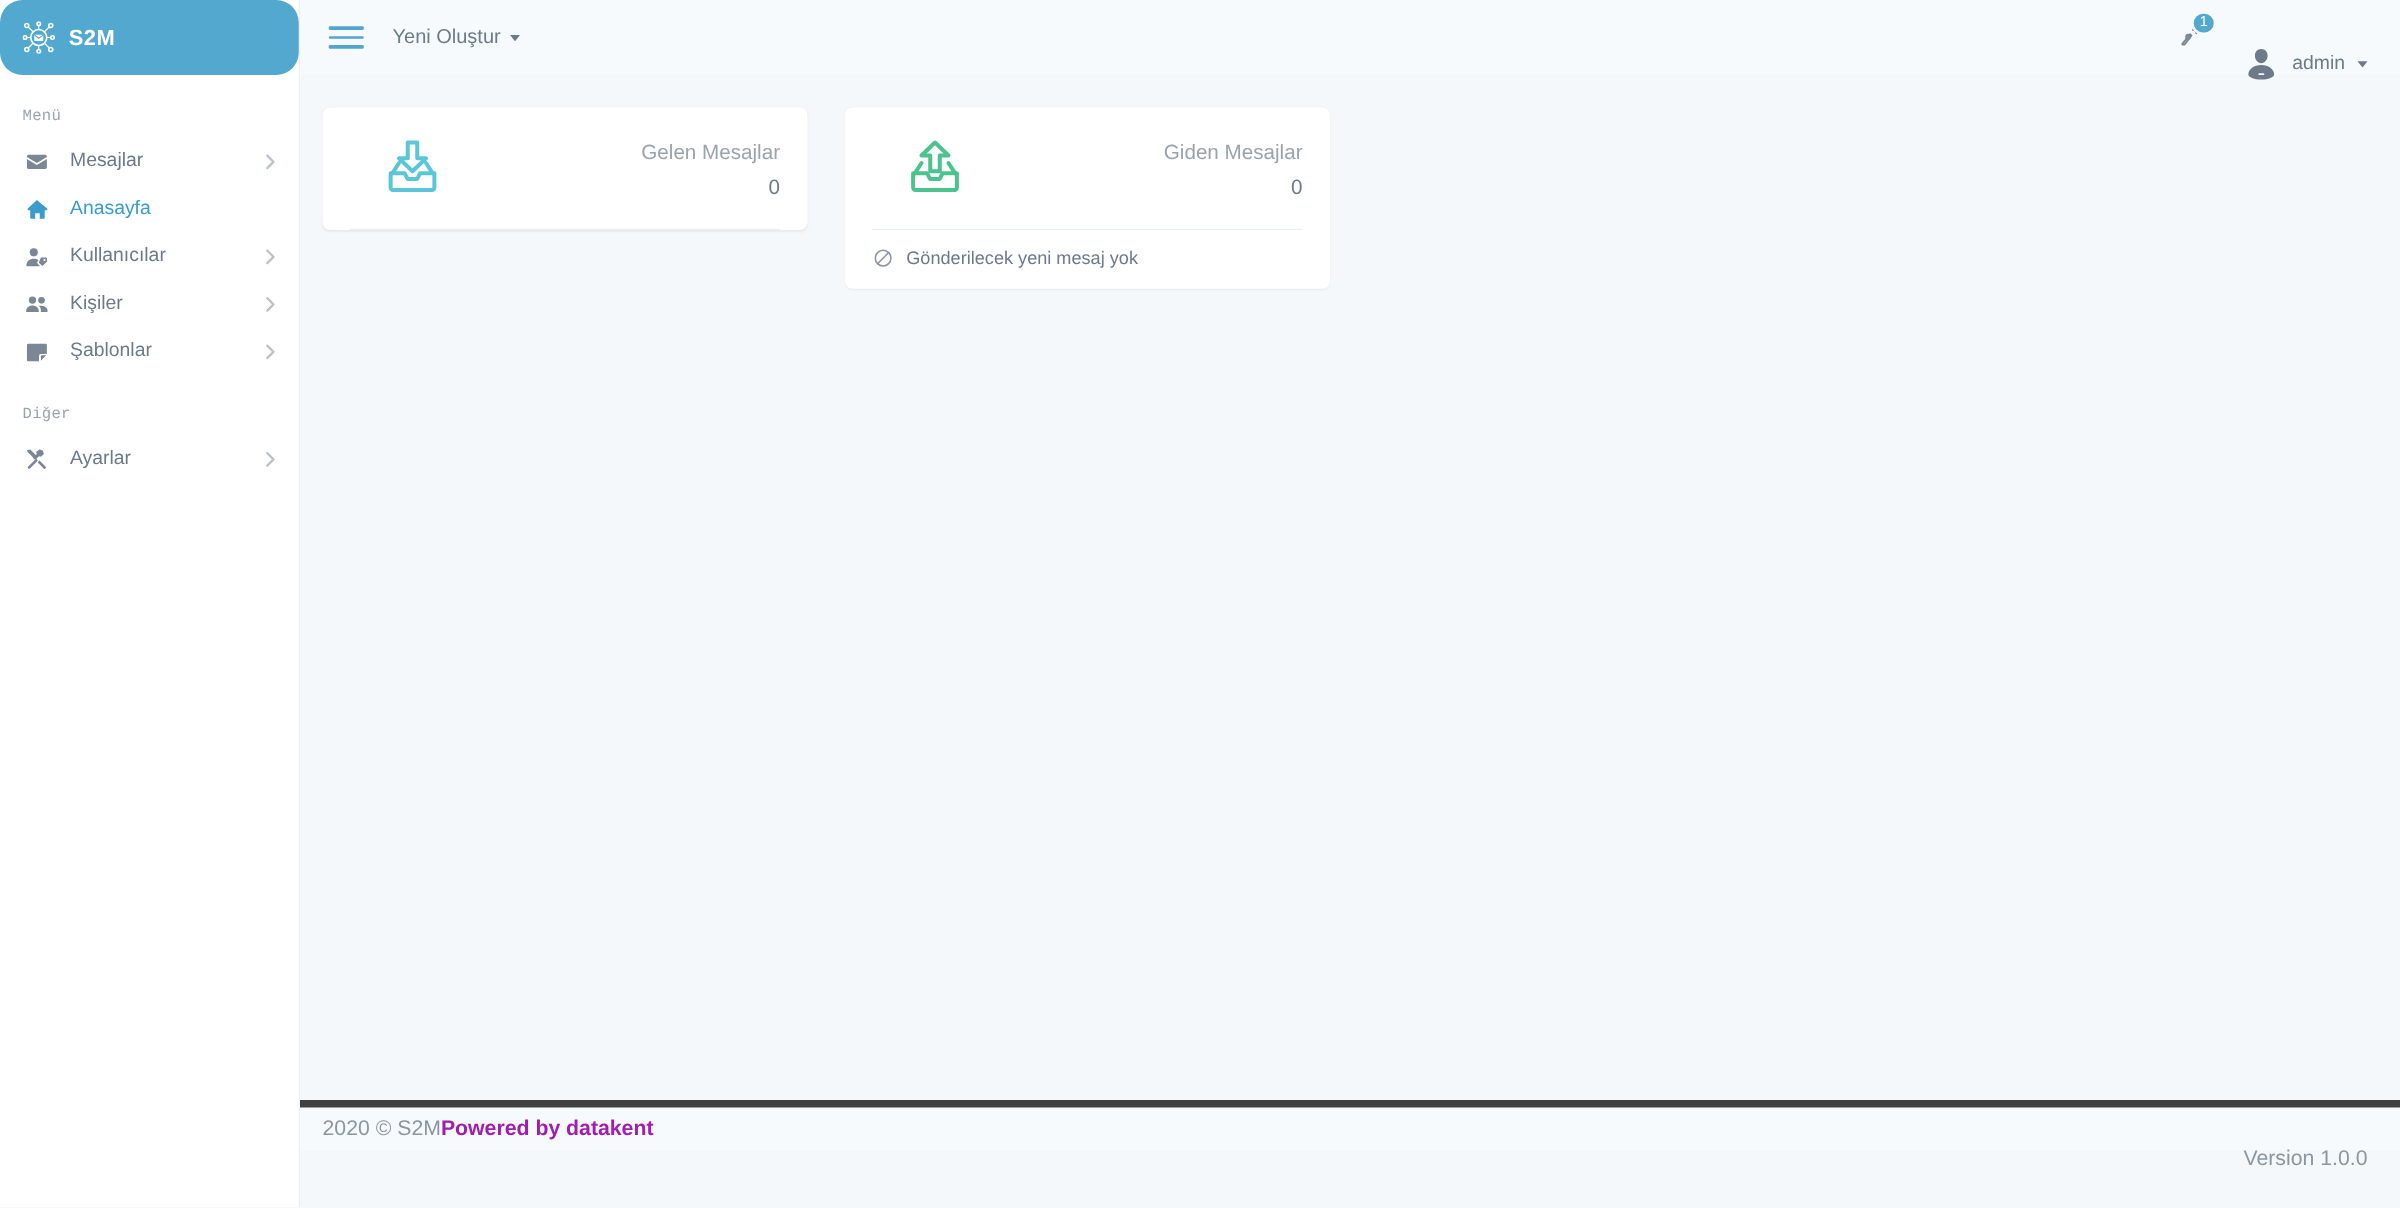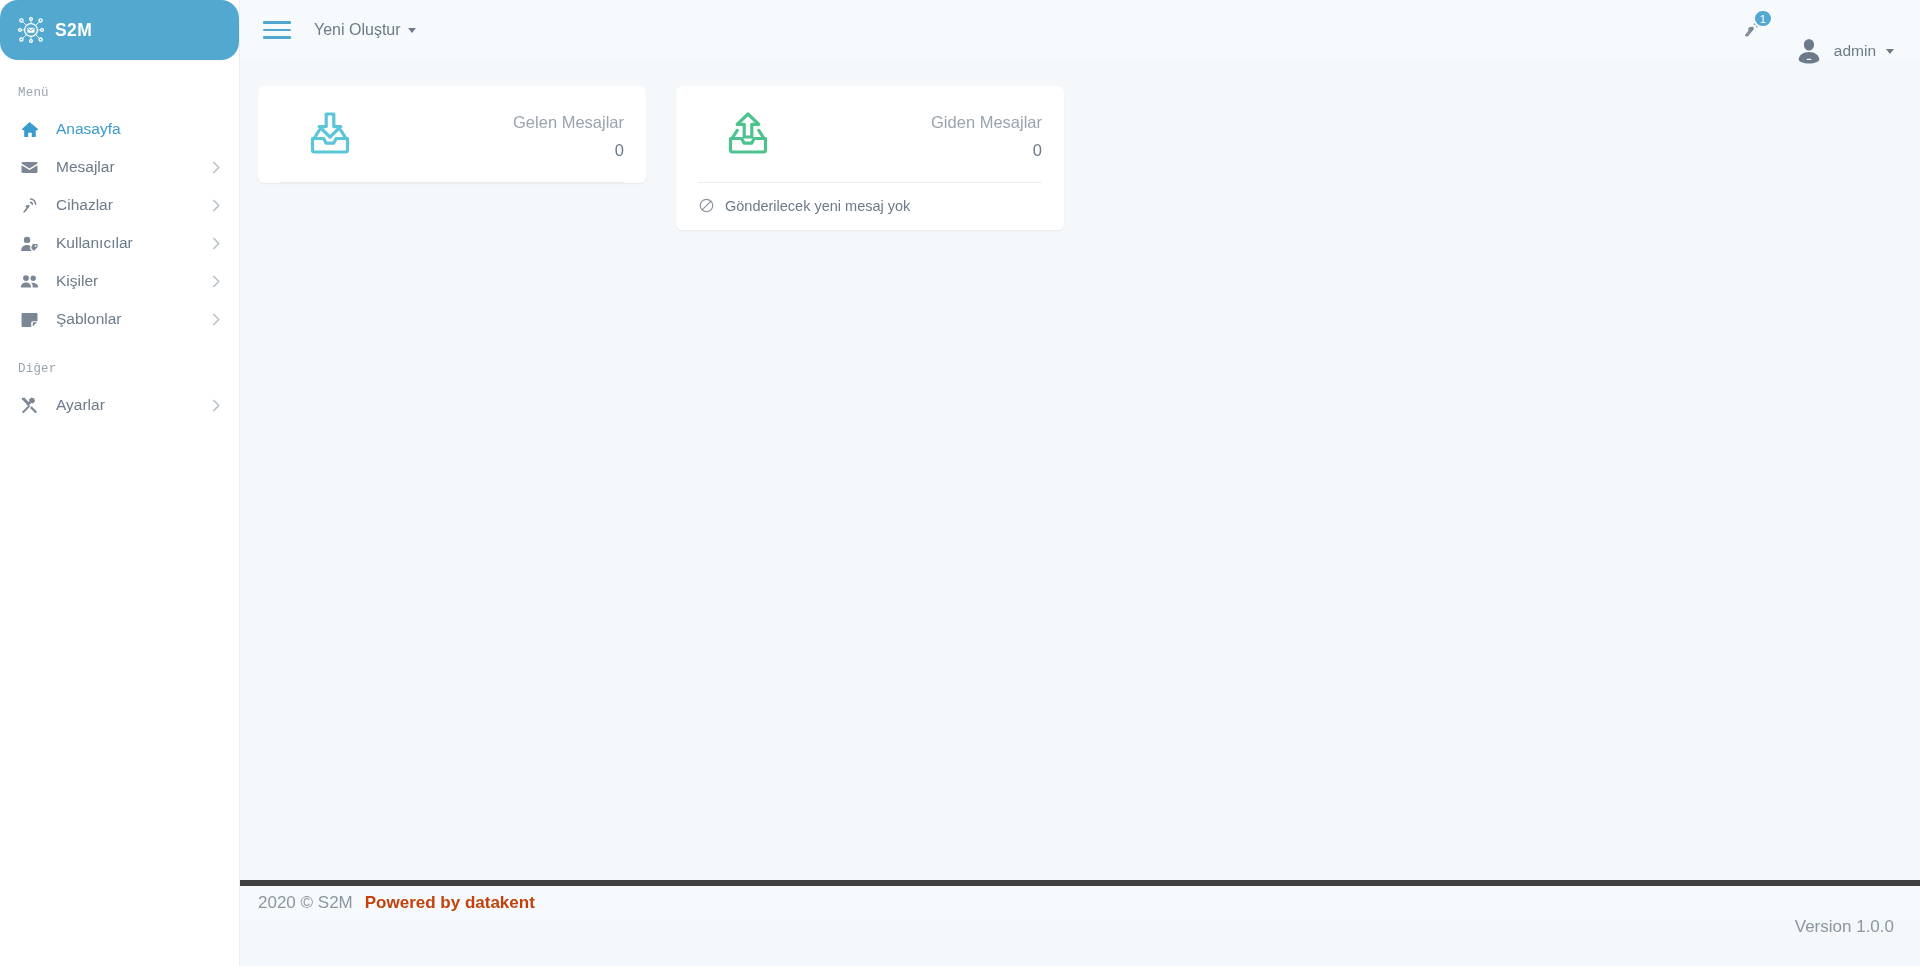--- a/index.html
+++ b/index.html
@@ -121,21 +121,21 @@
   }
   .card-footer-icon { color: #8b96a1; display: flex; align-items: center; }
 
   
   .footer {
     height: 40px; background: #f7fafc; border-top: 6px solid #404040;
     display: flex; align-items: center; padding: 0 26px 0 18px;
     font-size: 17px; color: #8b96a1; flex: 0 0 40px;
   }
   .footer-link {
-    color: #c2410c; font-weight: bold; margin-left: 12px;
+    color: #a21caf; font-weight: bold; 
     text-decoration: none; cursor: pointer;
   }
   .footer-version { margin-left: auto; color: #8b96a1; margin-top: 48px; }
 </style>
 </head>
 <body>
 
 <div class="app">
 
   <aside class="sidebar">
@@ -158,60 +158,44 @@
                    M13 3.4 L13 6.6 M13 19.4 L13 22.6 M3.4 13 L6.6 13 M19.4 13 L22.6 13" stroke-width="0.85"></path>
         </svg>
       </span>
       <span class="brand-text">S2M</span>
     </div>
 
     <nav class="nav">
 
       <div class="nav-heading">Menü</div>
 
-      <div class="nav-item active">
-        <span class="nav-icon">
-          <svg width="19" height="19" viewBox="0 0 20 20" fill="currentColor">
-            <path d="M10 2.2 L18.6 9.3 a.8.8 0 0 1-.5 1.4h-1.5v6.3a.9.9 0 0 1-.9.9h-3.3v-4.6H8.6v4.6H5.3a.9.9 0 0 1-.9-.9v-6.3H2.9a.8.8 0 0 1-.5-1.4Z"></path>
-          </svg>
-        </span>
-        <span class="nav-label">Anasayfa</span>
-      </div>
-
       <div class="nav-item">
         <span class="nav-icon">
           <svg width="19" height="19" viewBox="0 0 20 20" fill="currentColor">
             <path d="M1.6 5.4a1.3 1.3 0 0 1 1.3-1.3h14.2a1.3 1.3 0 0 1 1.3 1.3v.4L10 11 1.6 5.8Z"></path>
             <path d="M1.6 7.5 10 12.7 18.4 7.5v7.1a1.3 1.3 0 0 1-1.3 1.3H2.9a1.3 1.3 0 0 1-1.3-1.3Z"></path>
           </svg>
         </span>
         <span class="nav-label">Mesajlar</span>
         <span class="nav-chevron">
           <svg width="9" height="13" viewBox="0 0 9 13" fill="none" stroke="currentColor" stroke-width="1.7" stroke-linecap="round" stroke-linejoin="round">
               <path d="M1.8 1.5 L6.8 6.5 L1.8 11.5"></path>
             </svg>
         </span>
       </div>
 
-      <div class="nav-item">
-        <span class="nav-icon">
-          <svg width="19" height="19" viewBox="0 0 20 20" fill="currentColor">
-            <path d="M3.2 16.8 A1.6 1.6 0 0 0 5.5 16.8 L10.4 10.4 L9.2 9.2 Z"></path>
-            <path d="M11 2.4a.8.8 0 0 0 0 1.6 4.6 4.6 0 0 1 4.6 4.6.8.8 0 0 0 1.6 0A6.2 6.2 0 0 0 11 2.4Z"></path>
-            <path d="M11 5.9a.8.8 0 0 0 0 1.6 1.1 1.1 0 0 1 1.1 1.1.8.8 0 0 0 1.6 0A2.7 2.7 0 0 0 11 5.9Z"></path>
-            <circle cx="7.6" cy="11.1" r="1.5"></circle>
-          </svg>
-        </span>
-        <span class="nav-label">Cihazlar</span>
-        <span class="nav-chevron">
-          <svg width="9" height="13" viewBox="0 0 9 13" fill="none" stroke="currentColor" stroke-width="1.7" stroke-linecap="round" stroke-linejoin="round">
-              <path d="M1.8 1.5 L6.8 6.5 L1.8 11.5"></path>
-            </svg>
-        </span>
-      </div>
+      <div class="nav-item active">
+        <span class="nav-icon">
+          <svg width="19" height="19" viewBox="0 0 20 20" fill="currentColor">
+            <path d="M10 2.2 L18.6 9.3 a.8.8 0 0 1-.5 1.4h-1.5v6.3a.9.9 0 0 1-.9.9h-3.3v-4.6H8.6v4.6H5.3a.9.9 0 0 1-.9-.9v-6.3H2.9a.8.8 0 0 1-.5-1.4Z"></path>
+          </svg>
+        </span>
+        <span class="nav-label">Anasayfa</span>
+      </div>
+
 
       <div class="nav-item">
         <span class="nav-icon">
           <svg width="19" height="19" viewBox="0 0 20 20" fill="currentColor">
             <circle cx="7.4" cy="6.2" r="3.4"></circle>
             <path d="M1.2 17.2c0-3.4 2.8-5.6 6.2-5.6 1.5 0 2.9.4 4 1.2l-.4.4a2.1 2.1 0 0 0 0 3l1.6 1.6H1.6a.4.4 0 0 1-.4-.6Z"></path>
             <path d="M13.4 10.6h4.2a1 1 0 0 1 1 1v2.2l-3.5 3.5a.7.7 0 0 1-1 0l-2.2-2.2a.7.7 0 0 1 0-1l1.5-3.5Z"></path>
             <circle cx="16.4" cy="12.6" r=".9" fill="#ffffff"></circle>
           </svg>
         </span>

